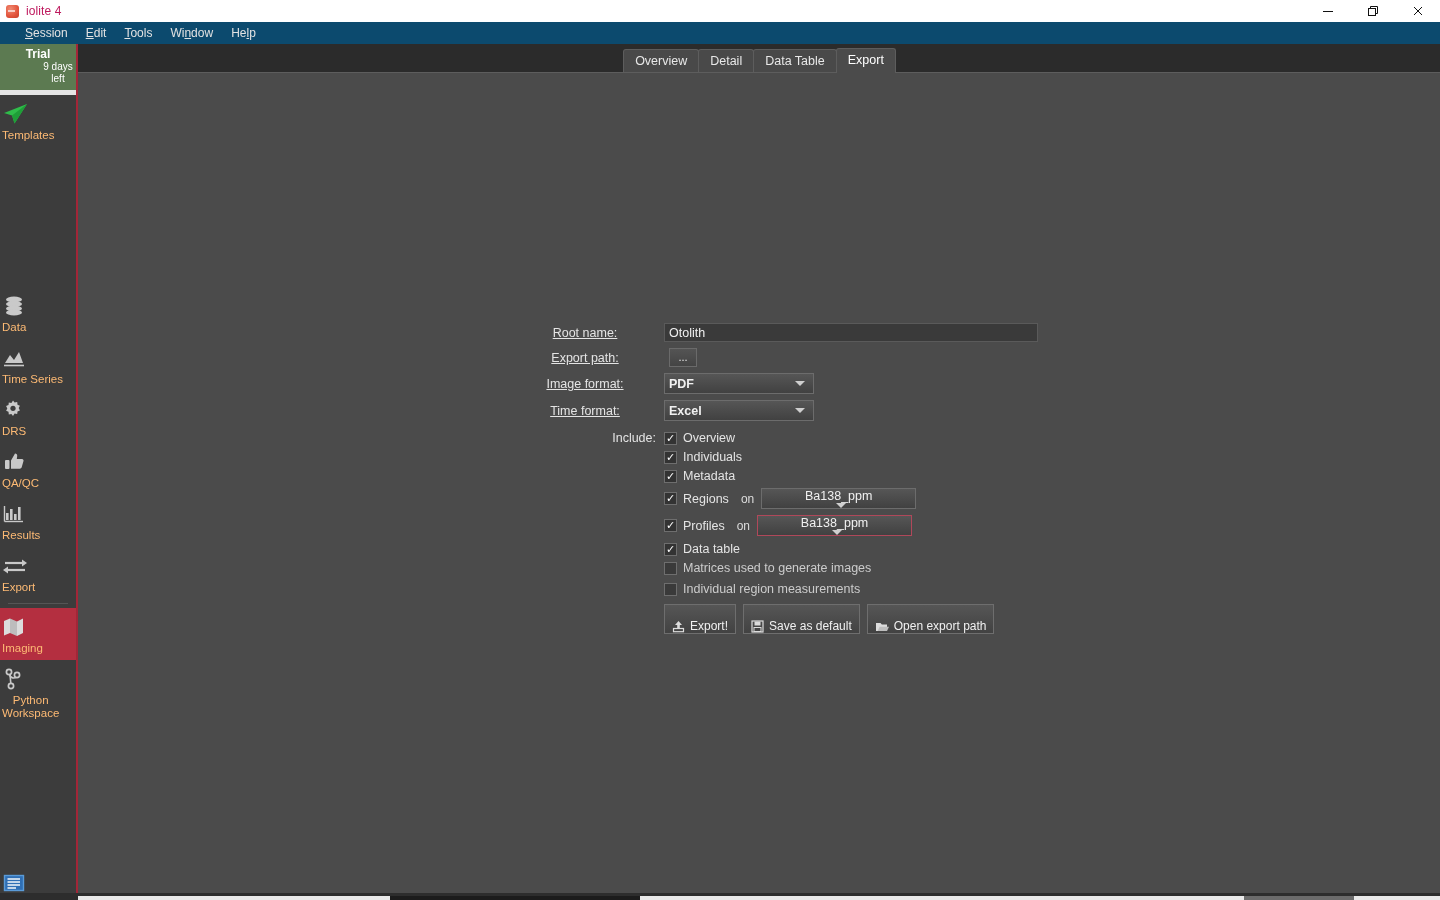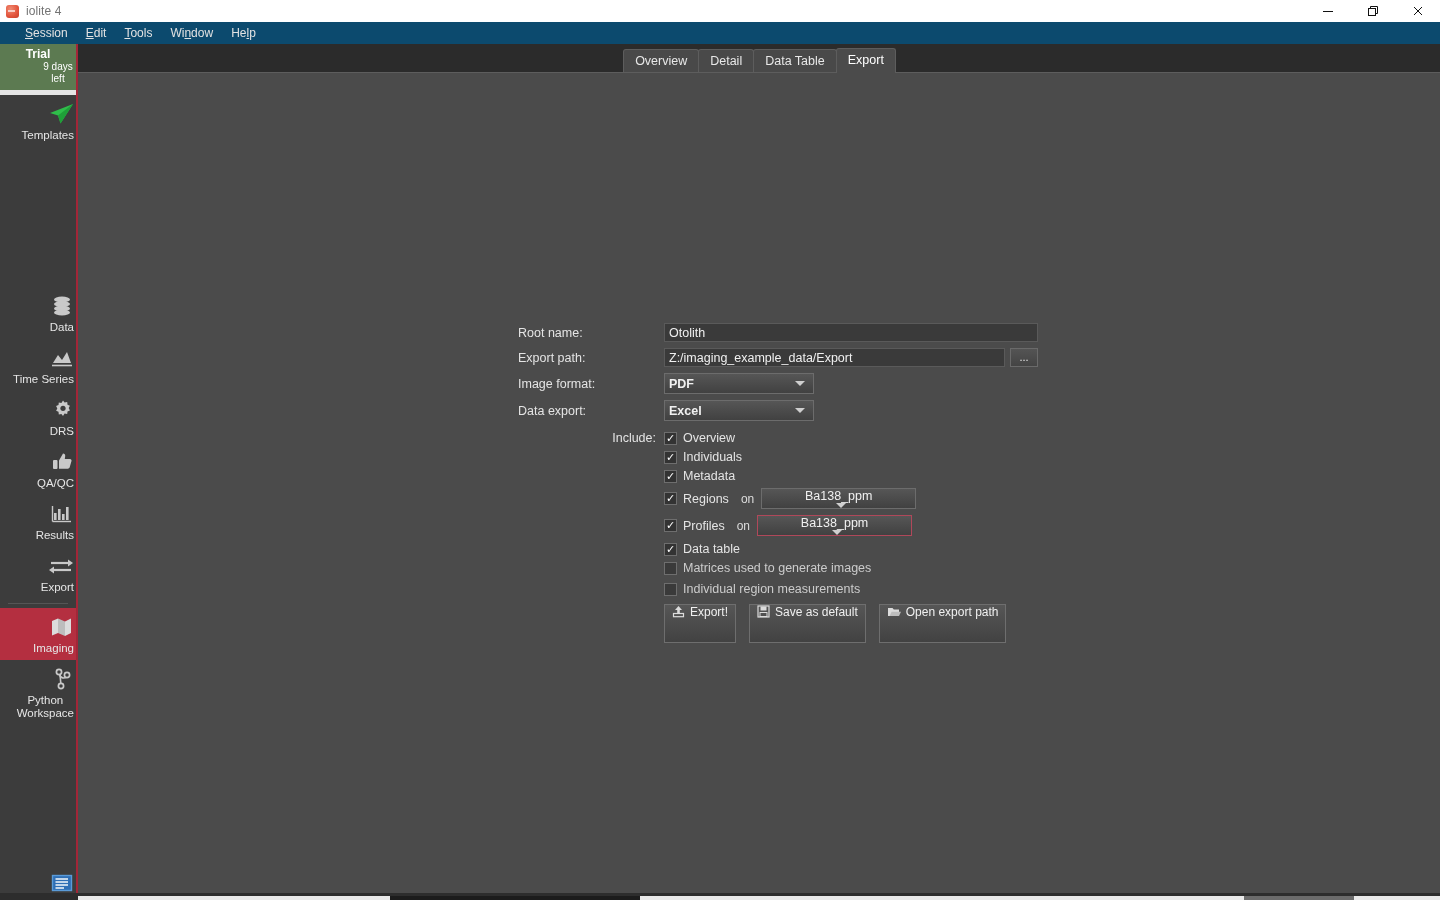--- a/index.html
+++ b/index.html
@@ -24,21 +24,21 @@
     background: radial-gradient(circle at 35% 30%, #f08a72 0%, #e2543c 60%, #c33f2a 100%);
     position: relative;
   }
   #app-icon::after {
     content: "";
     position: absolute; left: 2px; top: 5px;
     width: 7px; height: 2px;
     background: rgba(255,255,255,.65);
   }
   #app-title {
-    font-size: 12px; color: #737373; letter-spacing: .1px;
+    font-size: 12px; color: #be185d; letter-spacing: .1px;
   }
   .win-btns { position: absolute; right: 0; top: 0; height: 22px; display: flex; }
   .win-btn {
     width: 45px; height: 22px;
     display: flex; align-items: center; justify-content: center;
     color: #111; font-size: 12px;
     background: #ffffff;
   }
   .win-btn svg { display: block; }
 
@@ -73,23 +73,23 @@
     color: #ffffff;
     text-align: center;
     padding: 3px 0 5px 0;
     border-bottom: 5px solid #e5e5e5;
   }
   #trial-badge .t1 { font-size: 12px; font-weight: bold; display: block; line-height: 14px; }
   #trial-badge .t2 { font-size: 10px; display: block; line-height: 12px; padding-left: 40px; }
 
   .side-entry {
     display: flex; flex-direction: column;
-    align-items: flex-end; justify-content: center;
+    align-items: flex-start; justify-content: center;
     padding: 6px 2px 5px 2px;
-    color: #e5e5e5;
+    color: #fdba74;
   }
   .side-entry .ico {
     height: 26px; display: flex; align-items: center; justify-content: center;
     margin-bottom: 2px;
   }
   .side-entry .lbl {
     font-size: 11.5px; line-height: 13px; text-align: center;
   }
   .side-entry.active { background: #b42f40; }
   .side-spacer-top { height: 140px; }
@@ -140,23 +140,23 @@
 
   
   #form {
     position: absolute;
     left: 440px; top: 250px;
     width: 520px;
   }
   .frow { display: flex; align-items: center; margin-bottom: 6px; }
   .flabel {
     width: 146px; min-width: 146px;
-    text-align: left;
+    text-align: center;
     padding-right: 12px;
-    font-size: 12.5px; color: #e4e4e4;
+    font-size: 12.5px; color: #e4e4e4; text-decoration: underline;
   }
   .ftext {
     flex: 1 1 auto;
     height: 19px;
     background: #3a3a3a;
     border: 1px solid #5a5a5a;
     color: #f0f0f0;
     font-size: 12.5px;
     padding: 4px 4px;
     display: flex; align-items: center;
@@ -206,27 +206,27 @@
     margin-right: 6px;
   }
   .cbox.unchecked { color: transparent; background: #3a3a3a; }
   .cblabel { font-size: 12.5px; color: #e4e4e4; white-space: nowrap; }
   .cblabel.dim { color: #cccccc; }
   .on-lbl { font-size: 12px; color: #dcdcdc; margin: 0 7px 0 12px; }
 
   
   .btnrow { display: flex; margin-top: 8px; }
   .pbtn {
-    height: 39px;
+    height: 30px;
     background: linear-gradient(#565656, #424242);
     border: 1px solid #6e6e6e;
     color: #f0f0f0; font-size: 12px;
-    display: flex; align-items: flex-start;
+    display: flex; align-items: flex-end;
     padding: 0 7px;
-    margin-right: 13px;
+    margin-right: 7px;
     white-space: nowrap;
   }
   .pbtn .bico { margin-right: 5px; display: flex; align-items: center; }
 
   
   #bottom-strip {
     position: absolute; left: 0; bottom: 0;
     width: 1440px; height: 7px;
     background: #2d2d2d;
   }
@@ -414,34 +414,33 @@
     <div id="content">
       <div id="form">
 
         <div class="frow">
           <div class="flabel">Root name:</div>
           <div class="ftext">Otolith</div>
         </div>
 
         <div class="frow">
           <div class="flabel">Export path:</div>
-          <div class="ftext">Z:/imaging_example_data/Export</div>
           <div class="browse-btn">...</div>
         </div>
 
         <div class="frow">
           <div class="flabel">Image format:</div>
           <div class="combo w150">
             <span class="cval">PDF</span>
             <span class="carrow"></span>
           </div>
         </div>
 
         <div class="frow">
-          <div class="flabel">Data export:</div>
+          <div class="flabel">Time format:</div>
           <div class="combo w150">
             <span class="cval">Excel</span>
             <span class="carrow"></span>
           </div>
         </div>
 
         <div style="height:4px"></div>
 
         <div class="cbrow">
           <div class="cb-indent">Include:</div>

